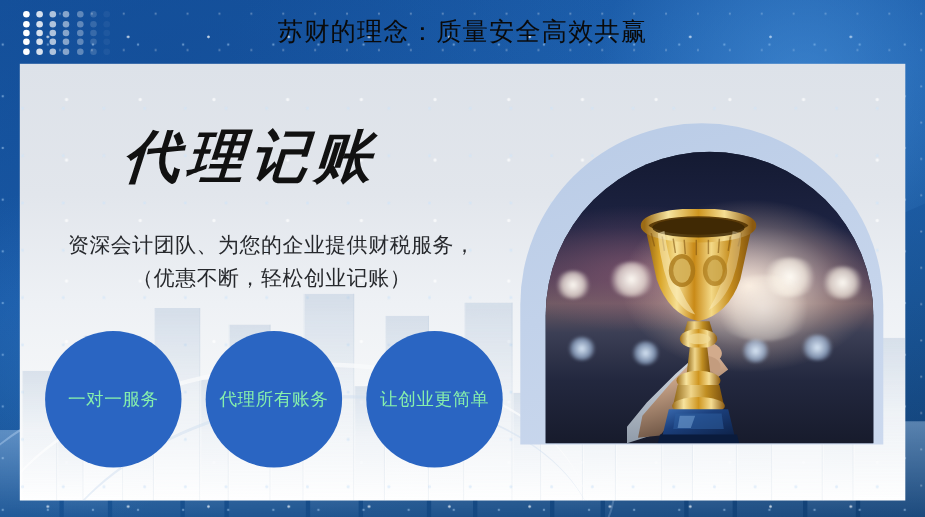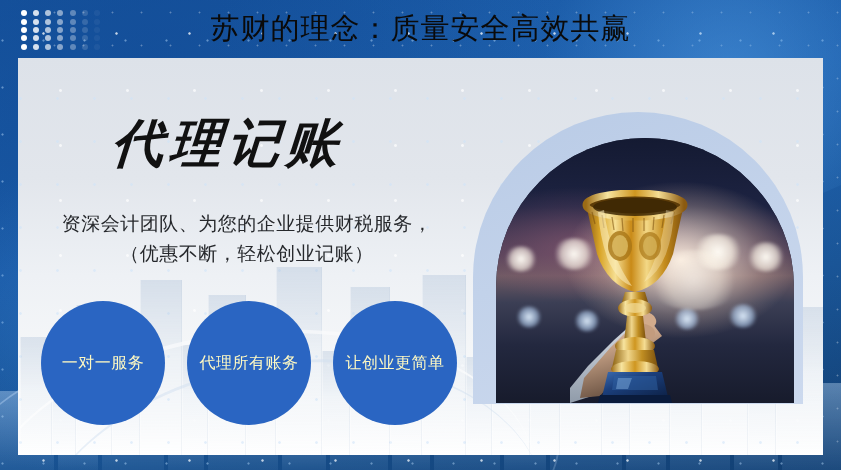--- a/index.html
+++ b/index.html
@@ -92,21 +92,21 @@
     display: block;
     width: 6px; height: 6px;
     border-radius: 50%;
     background: #ffffff;
   }
 
   .header-title {
     position: absolute;
     left: 0; right: 0; top: 8px;
     text-align: center;
-    font-size: 29px;
+    font-size: 23px;
     line-height: 40px;
     letter-spacing: 1px;
     color: #0a0a0a;
     font-family: "Liberation Sans", "DejaVu Sans", sans-serif;
     white-space: nowrap;
   }
 
   
   .panel {
     position: absolute;
@@ -192,21 +192,21 @@
 
   
   .circle {
     position: absolute;
     width: 124px;
     height: 124px;
     border-radius: 50%;
     display: flex;
     align-items: center;
     justify-content: center;
-    color: #fef9c3;
+    color: #86efac;
     font-size: 16px;
     letter-spacing: 0.5px;
     text-align: center;
     white-space: nowrap;
   }
   .circle.c1 { left: 41px;  top: 301px; }
   .circle.c2 { left: 187px; top: 301px; }
   .circle.c3 { left: 333px; top: 301px; text-align: right; }
 
   

